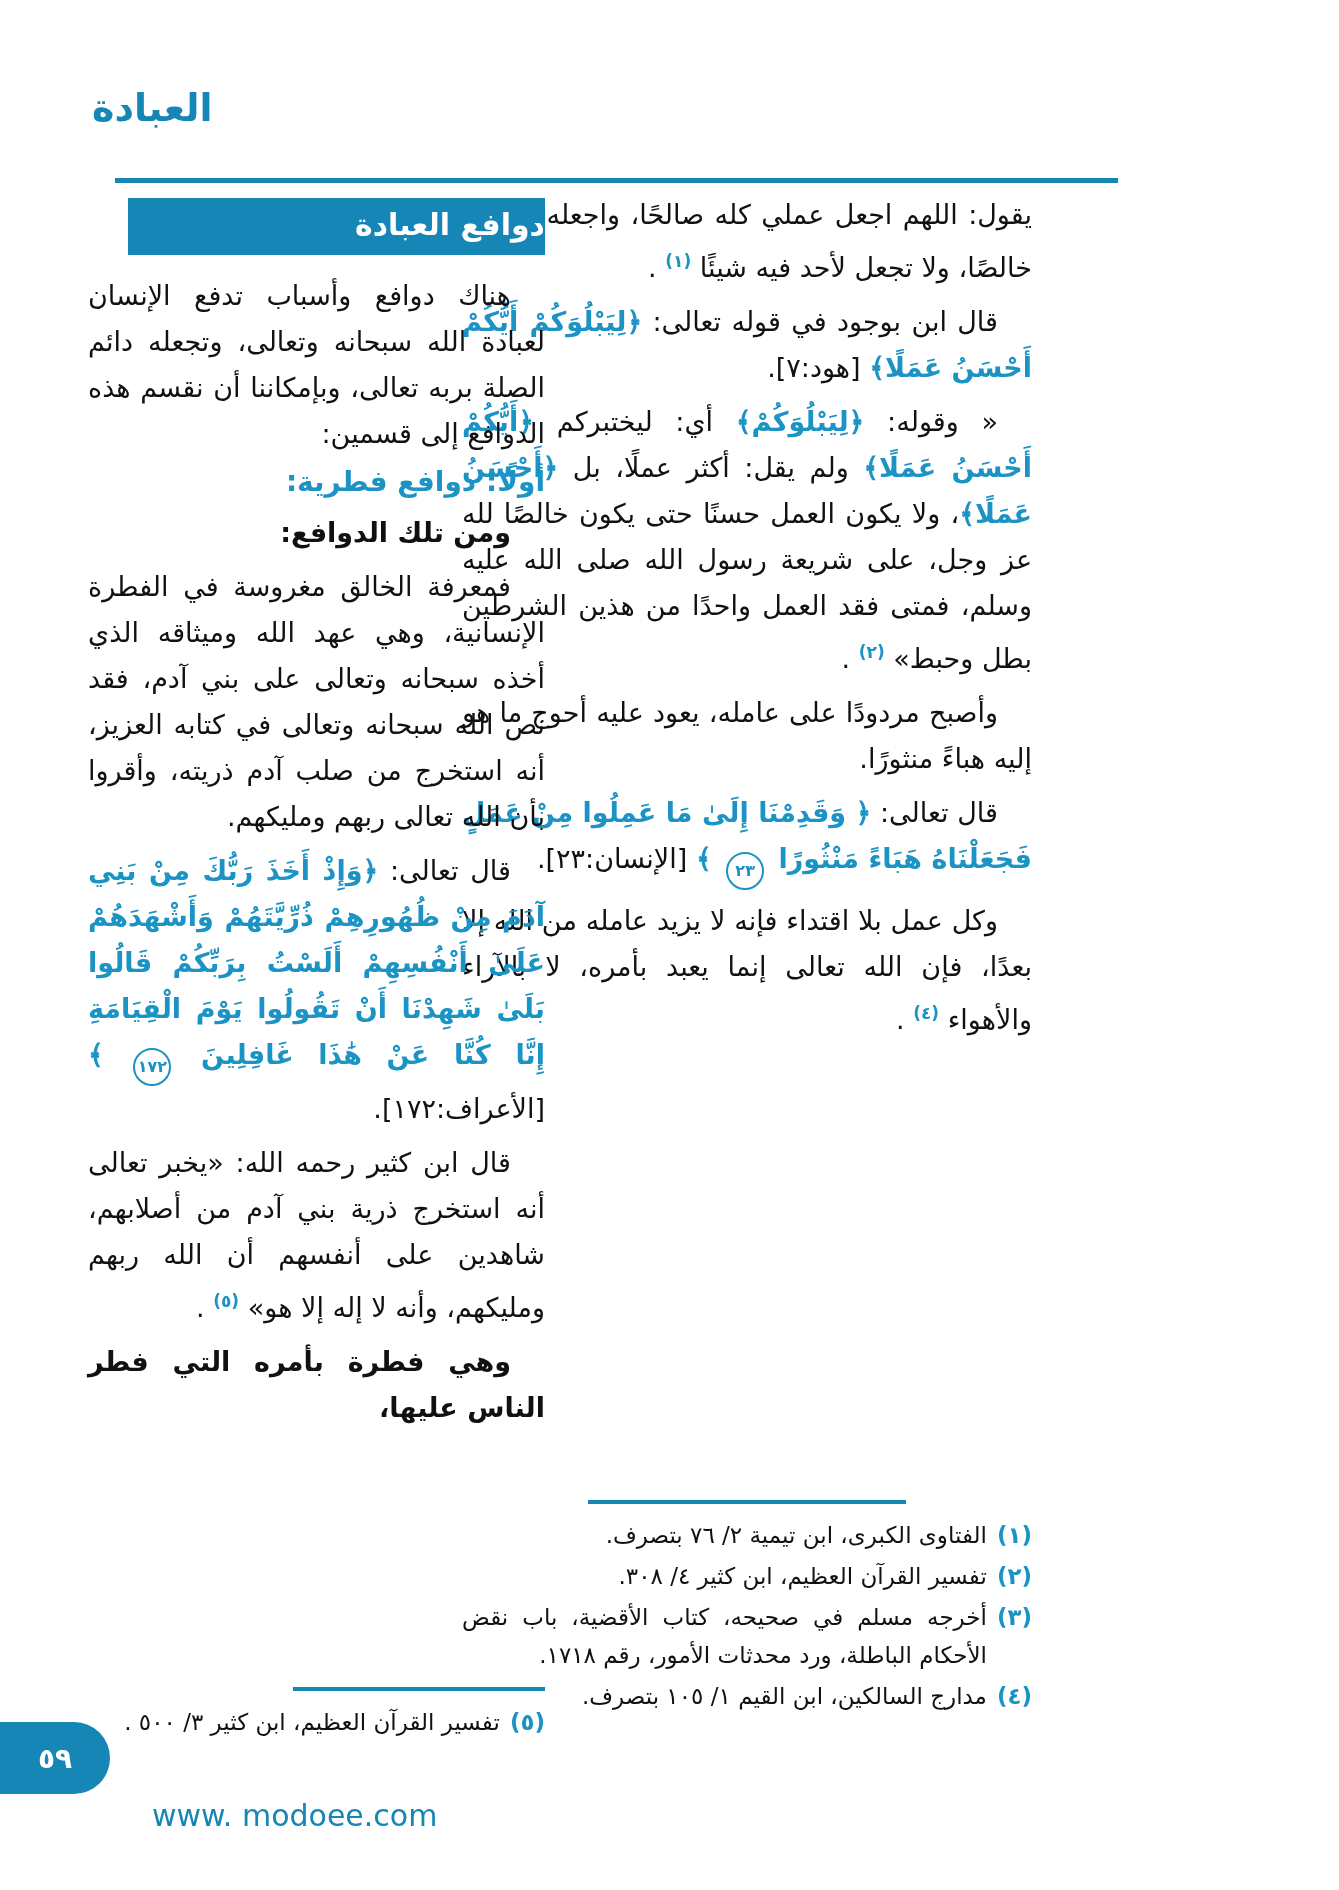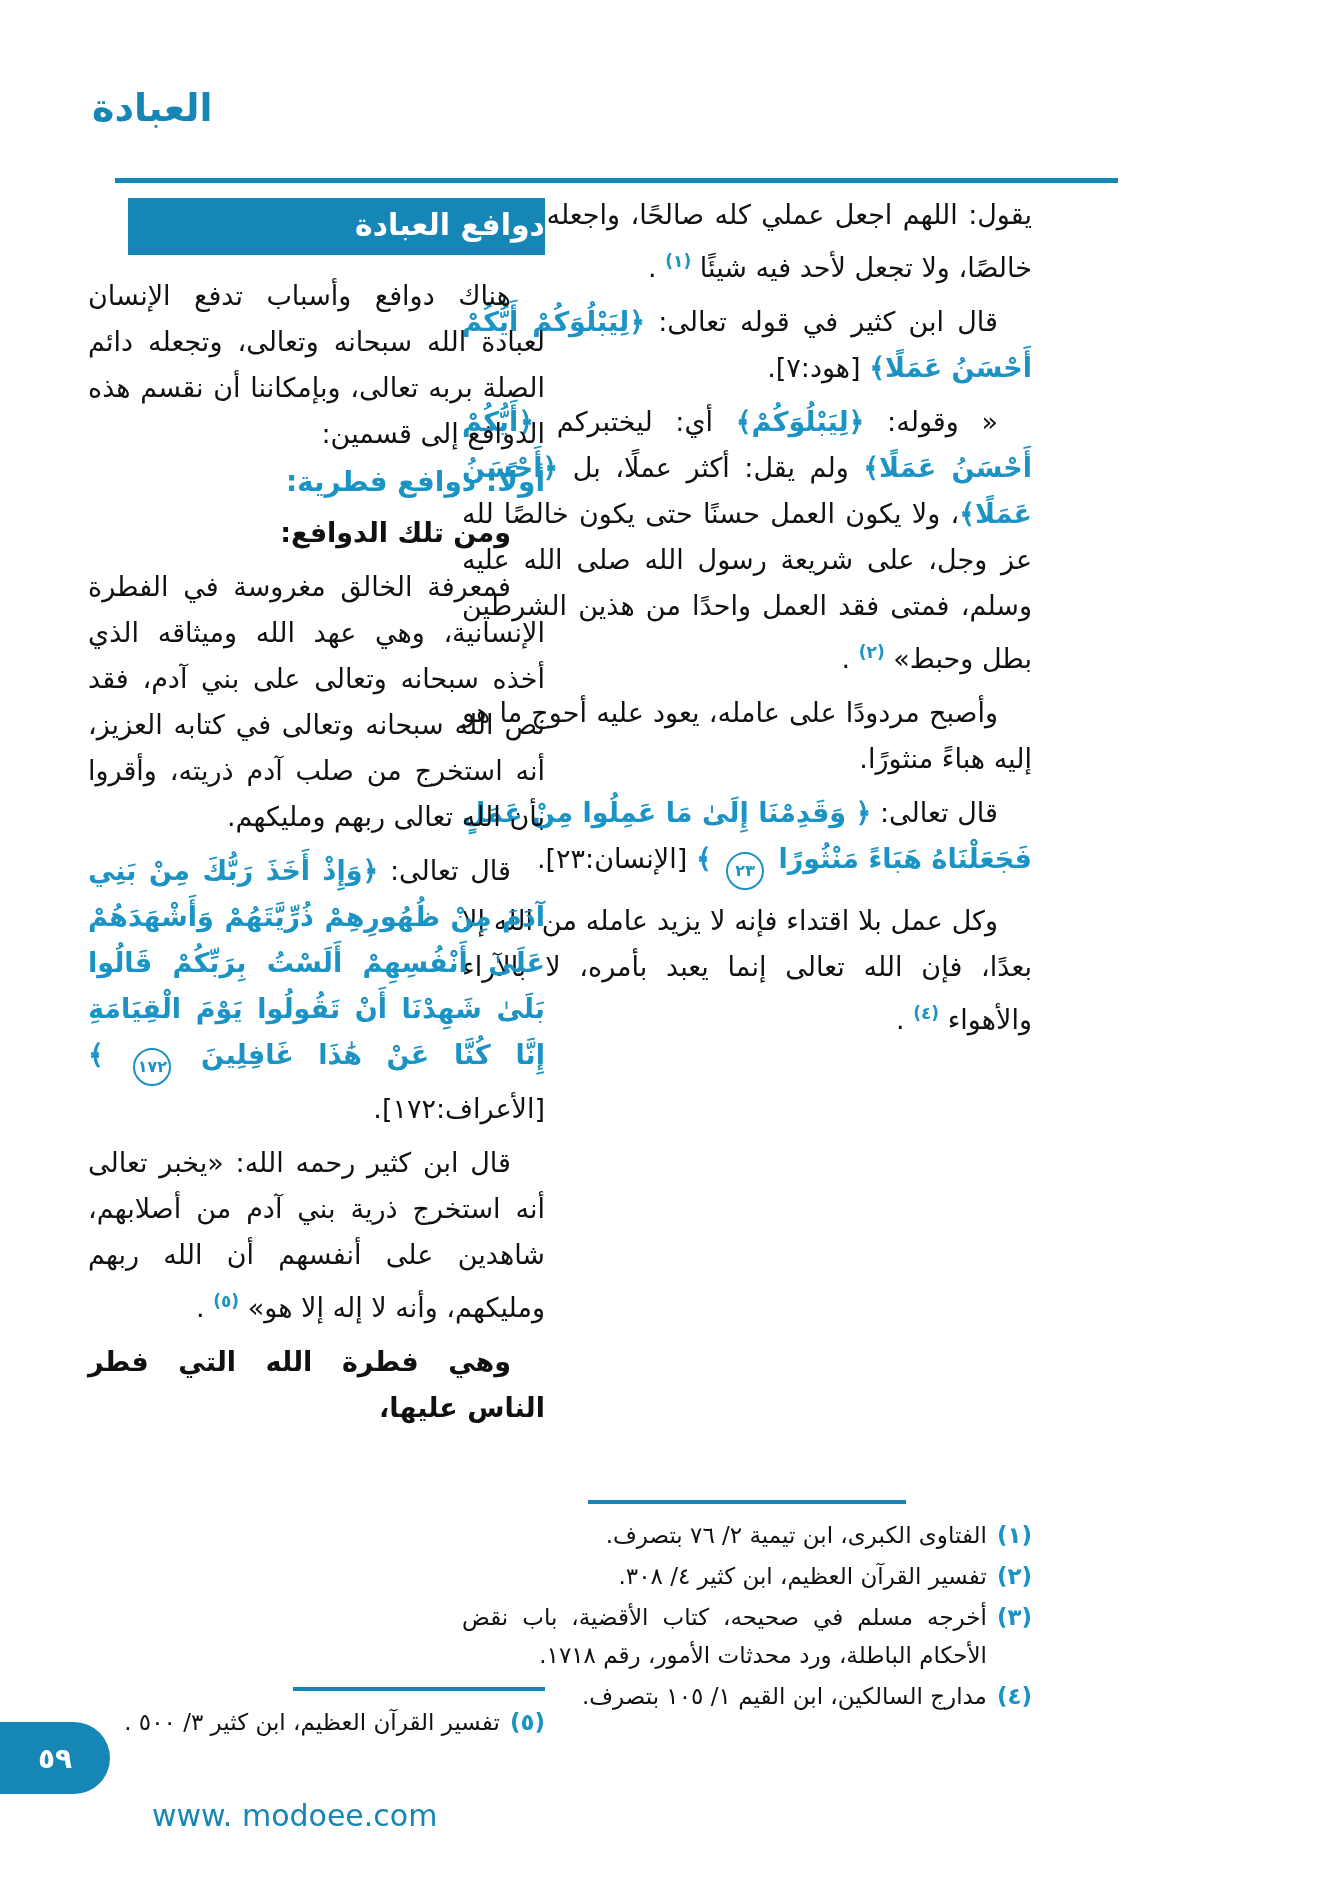--- a/index.html
+++ b/index.html
@@ -90,21 +90,21 @@
 </head>
 <body>
 
 <div class="page">
 
   <div class="header-title">العبادة</div>
   <div class="header-rule"></div>
 
   <main class="col col-right">
     <p class="para flush"><span class="seg-n">يقول: اللهم اجعل عملي كله صالحًا، واجعله لوجهك خالصًا، ولا تجعل لأحد فيه شيئًا </span><span class="seg-fn">(١)</span><span class="seg-n"> .</span></p>
-    <p class="para"><span class="seg-n">قال ابن كثير في قوله تعالى: </span><span class="seg-q">﴿لِيَبْلُوَكُمْ أَيُّكُمْ أَحْسَنُ عَمَلًا﴾</span><span class="seg-n"> [هود:٧].</span></p>
+    <p class="para"><span class="seg-n">قال ابن بوجود في قوله تعالى: </span><span class="seg-q">﴿لِيَبْلُوَكُمْ أَيُّكُمْ أَحْسَنُ عَمَلًا﴾</span><span class="seg-n"> [هود:٧].</span></p>
     <p class="para"><span class="seg-n">« وقوله: </span><span class="seg-q">﴿لِيَبْلُوَكُمْ﴾</span><span class="seg-n"> أي: ليختبركم </span><span class="seg-q">﴿أَيُّكُمْ أَحْسَنُ عَمَلًا﴾</span><span class="seg-n"> ولم يقل: أكثر عملًا، بل </span><span class="seg-q">﴿أَحْسَنُ عَمَلًا﴾</span><span class="seg-n">، ولا يكون العمل حسنًا حتى يكون خالصًا لله عز وجل، على شريعة رسول الله صلى الله عليه وسلم، فمتى فقد العمل واحدًا من هذين الشرطين بطل وحبط» </span><span class="seg-fn">(٢)</span><span class="seg-n"> .</span></p>
     <p class="para"><span class="seg-n">وأصبح مردودًا على عامله، يعود عليه أحوج ما هو إليه هباءً منثورًا.</span></p>
     <p class="para"><span class="seg-n">قال تعالى: </span><span class="seg-q">﴿ وَقَدِمْنَا إِلَىٰ مَا عَمِلُوا مِنْ عَمَلٍ فَجَعَلْنَاهُ هَبَاءً مَنْثُورًا </span><span class="seg-ayah">٢٣</span><span class="seg-q"> ﴾</span><span class="seg-n"> [الإنسان:٢٣].</span></p>
     <p class="para"><span class="seg-n">وكل عمل بلا اقتداء فإنه لا يزيد عامله من الله إلا بعدًا، فإن الله تعالى إنما يعبد بأمره، لا بالآراء والأهواء </span><span class="seg-fn">(٤)</span><span class="seg-n"> .</span></p>
 
     <div class="footnotes">
       <div class="fn-rule"></div>
       <div class="fn-row">
         <span class="fn-marker">(١)</span>
         <span class="fn-text">الفتاوى الكبرى، ابن تيمية ٢/ ٧٦ بتصرف.</span>
@@ -125,21 +125,21 @@
   </main>
 
   <aside class="col col-left">
     <div class="section-title">دوافع العبادة</div>
     <p class="para"><span class="seg-n">هناك دوافع وأسباب تدفع الإنسان لعبادة الله سبحانه وتعالى، وتجعله دائم الصلة بربه تعالى، وبإمكاننا أن نقسم هذه الدوافع إلى قسمين:</span></p>
     <h3 class="sub-heading">أولًا: دوافع فطرية:</h3>
     <p class="para"><span class="seg-b">ومن تلك الدوافع:</span></p>
     <p class="para"><span class="seg-n">فمعرفة الخالق مغروسة في الفطرة الإنسانية، وهي عهد الله وميثاقه الذي أخذه سبحانه وتعالى على بني آدم، فقد نص الله سبحانه وتعالى في كتابه العزيز، أنه استخرج من صلب آدم ذريته، وأقروا بأن الله تعالى ربهم ومليكهم.</span></p>
     <p class="para"><span class="seg-n">قال تعالى: </span><span class="seg-q">﴿وَإِذْ أَخَذَ رَبُّكَ مِنْ بَنِي آدَمَ مِنْ ظُهُورِهِمْ ذُرِّيَّتَهُمْ وَأَشْهَدَهُمْ عَلَىٰ أَنْفُسِهِمْ أَلَسْتُ بِرَبِّكُمْ قَالُوا بَلَىٰ شَهِدْنَا أَنْ تَقُولُوا يَوْمَ الْقِيَامَةِ إِنَّا كُنَّا عَنْ هَٰذَا غَافِلِينَ </span><span class="seg-ayah">١٧٢</span><span class="seg-q"> ﴾</span><span class="seg-n"> [الأعراف:١٧٢].</span></p>
     <p class="para"><span class="seg-n">قال ابن كثير رحمه الله: «يخبر تعالى أنه استخرج ذرية بني آدم من أصلابهم، شاهدين على أنفسهم أن الله ربهم ومليكهم، وأنه لا إله إلا هو» </span><span class="seg-fn">(٥)</span><span class="seg-n"> .</span></p>
-    <p class="para"><span class="seg-b">وهي فطرة الله التي فطر الناس عليها،</span></p>
+    <p class="para"><span class="seg-b">وهي فطرة بأمره التي فطر الناس عليها،</span></p>
 
     <div class="footnotes">
       <div class="fn-rule"></div>
       <div class="fn-row">
         <span class="fn-marker">(٥)</span>
         <span class="fn-text">تفسير القرآن العظيم، ابن كثير ٣/ ٥٠٠ .</span>
       </div>
     </div>
   </aside>
 

